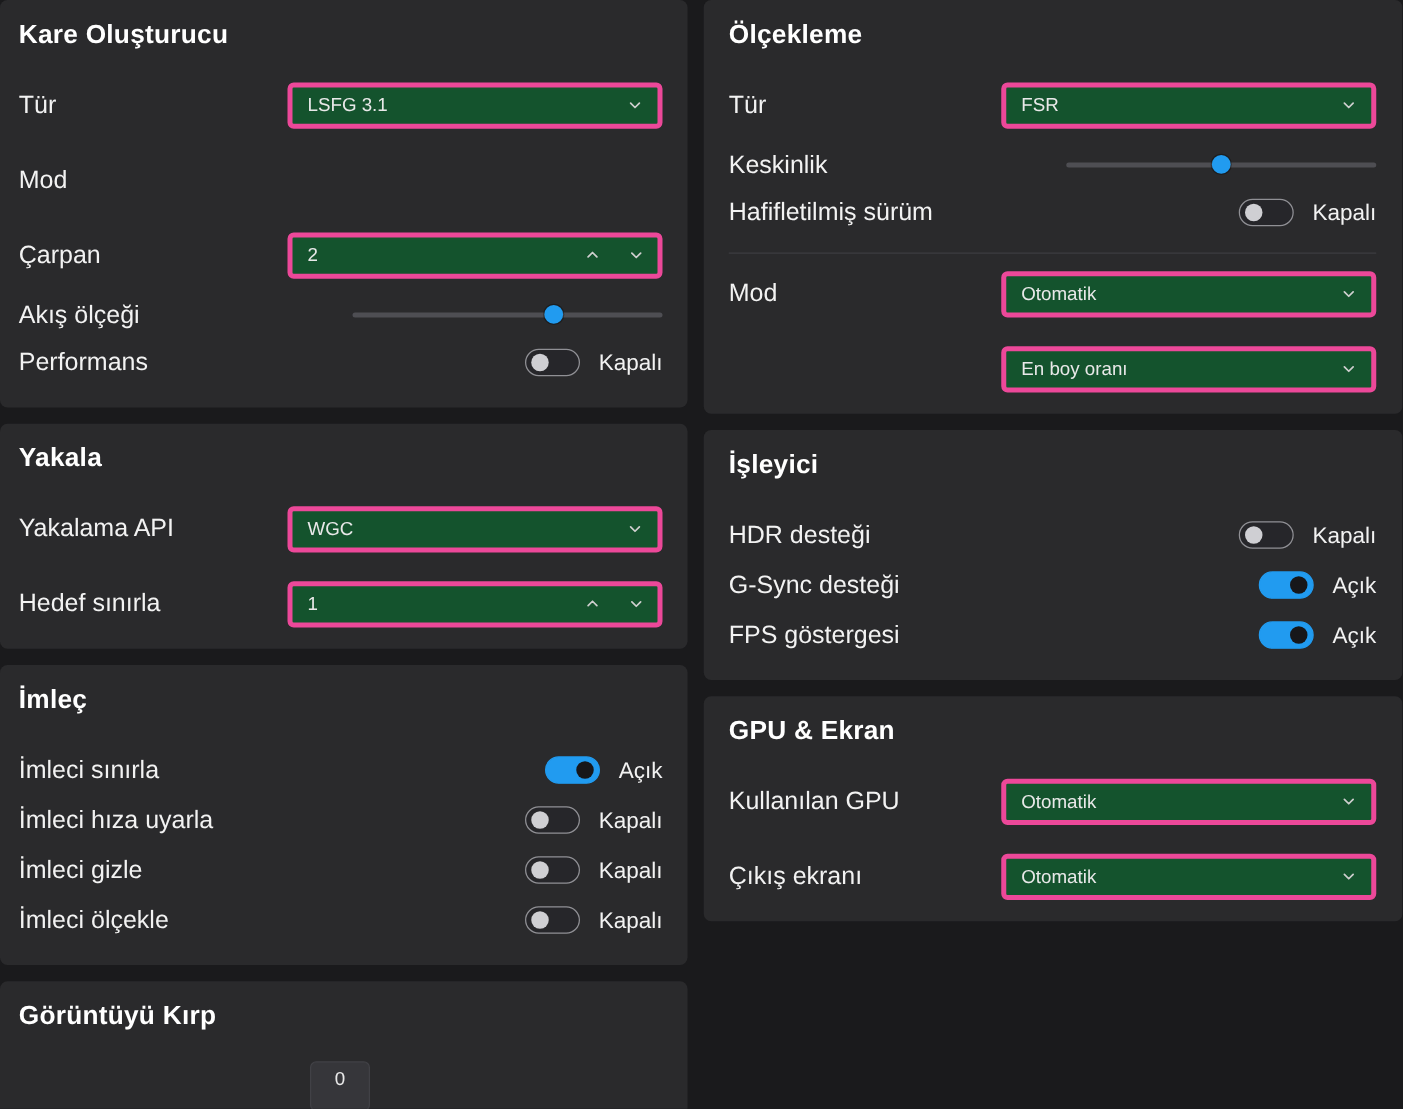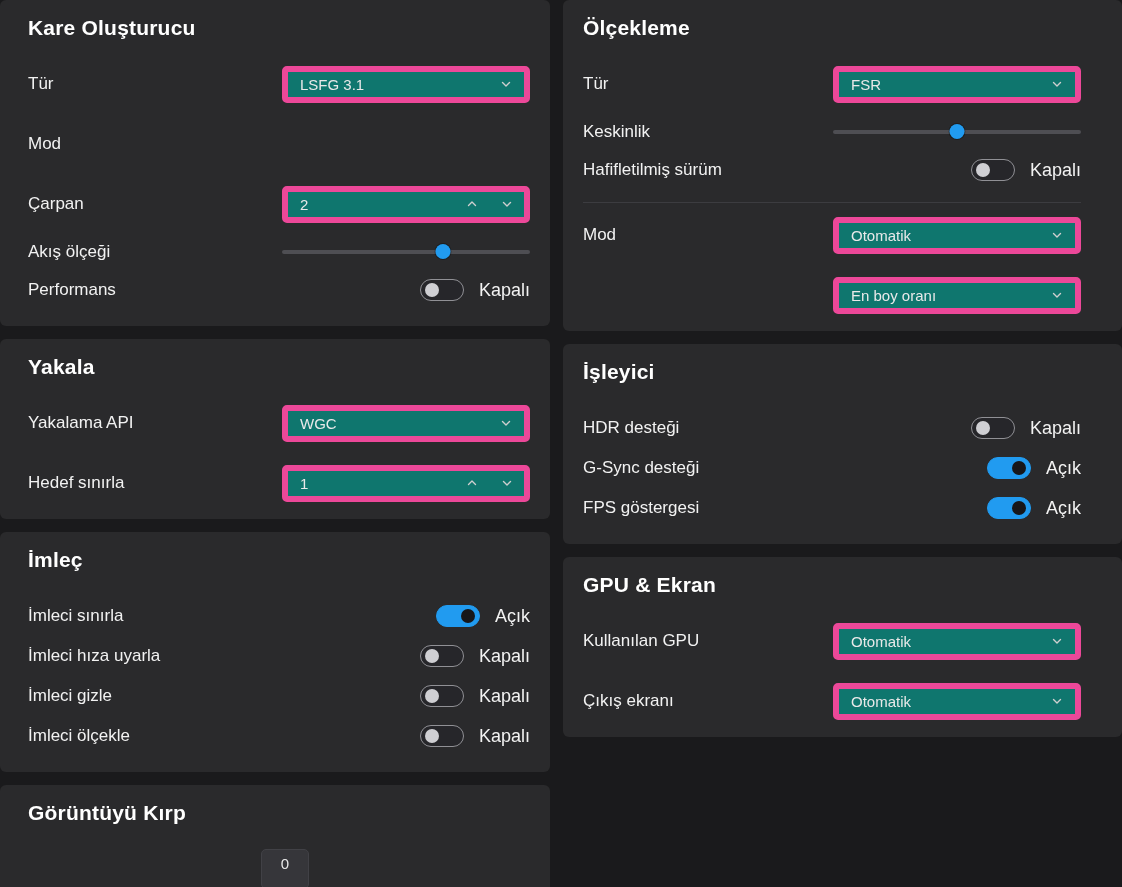--- a/index.html
+++ b/index.html
@@ -10,43 +10,43 @@
     color: #f0f0f0;
     font-family: "Liberation Sans", "DejaVu Sans", sans-serif;
   }
   .page { display: flex; gap: 13px; width: 1122px; }
   .col { display: flex; flex-direction: column; gap: 13px; }
   .col.left { width: 550px; flex: none; }
   .col.right { width: 559px; flex: none; }
   .card {
     background: #2a2a2c;
     border-radius: 6px;
-    padding: 16px 20px 16px 28px;
-  }
-  .col.right .card { padding: 16px 41px 16px 20px; }
+    padding: 16px 20px 16px 15px;
+  }
+  .col.right .card { padding: 16px 21px 16px 20px; }
   .card-title {
     margin: 0 0 24px 0;
     font-size: 21px;
     font-weight: 600;
     color: #ffffff;
     letter-spacing: 0.2px;
   }
   .row {
     display: flex; align-items: center; justify-content: space-between;
     min-height: 40px;
   }
   .row.slim { min-height: 36px; }
   .mt20 { margin-top: 20px; }
   .mt10 { margin-top: 10px; }
-  .label { font-size: 17px; color: #f2f2f2; }
+  .label { font-size: 20px; color: #f2f2f2; }
   
   .dropdown, .stepper {
-    width: 248px; height: 37px; flex: none;
-    background: #0f766e;
-    border: 6px solid #ec4899;
+    width: 300px; height: 37px; flex: none;
+    background: #14532d;
+    border: 4px solid #ec4899;
     border-radius: 5px;
     display: flex; align-items: center;
     font-size: 15px; color: #e9e9e9;
   }
   .dropdown { justify-content: space-between; padding: 0 12px; cursor: pointer; }
   .dd-value { white-space: nowrap; }
   .chev { flex: none; }
   
   .stp-value { flex: 1; padding-left: 12px; }
   .stp-btn {

